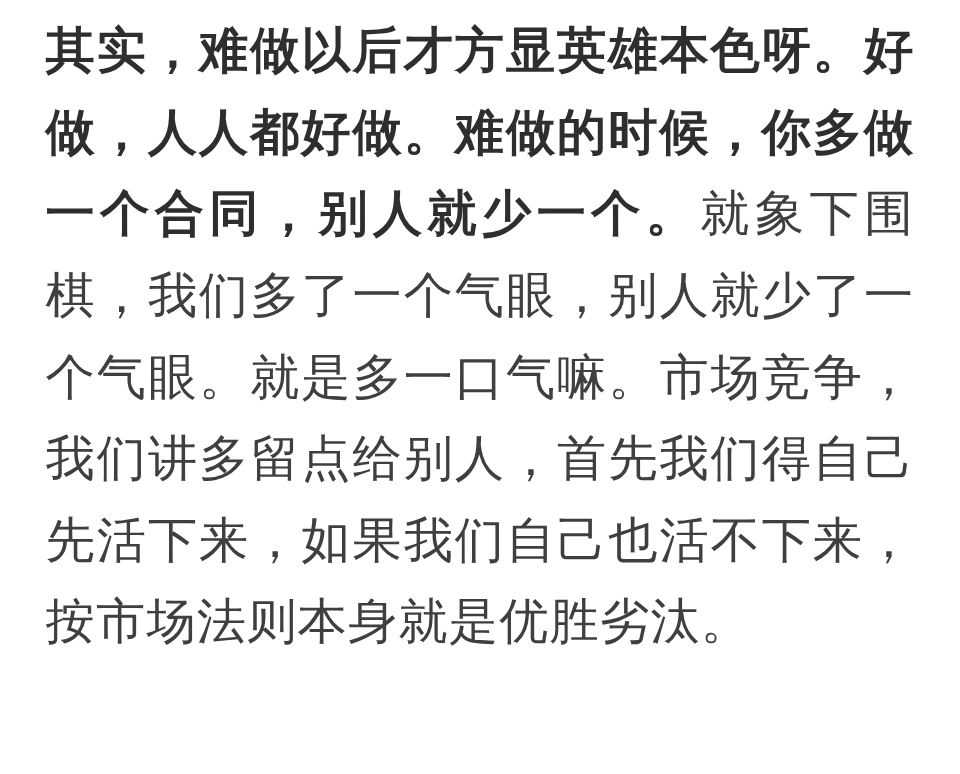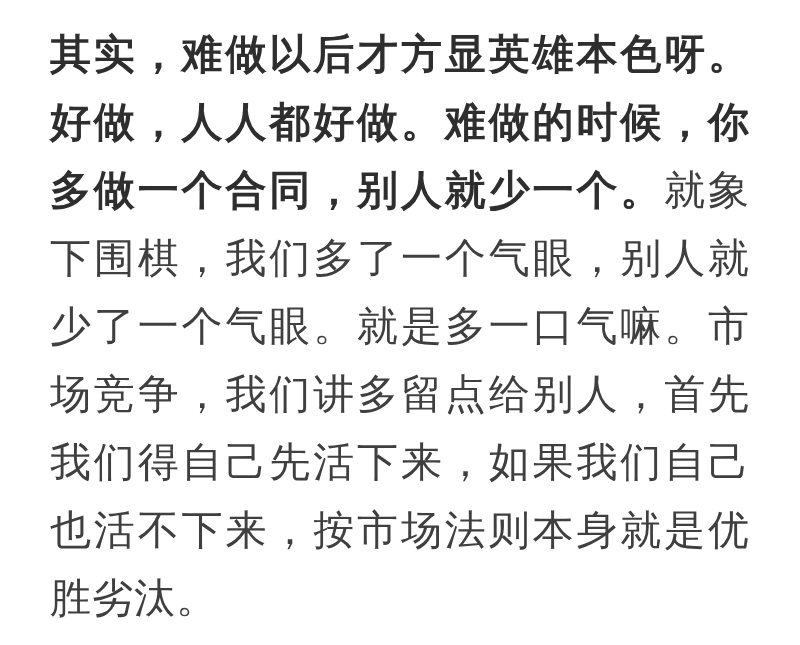--- a/index.html
+++ b/index.html
@@ -22,21 +22,21 @@
     position: relative;
   }
   .passage {
     color: #3a3a3a;
     font-family: "DejaVu Sans", "Liberation Sans", sans-serif;
     font-size: 41px;
     line-height: 68px;
     letter-spacing: 1px;
     text-align: justify;
     text-justify: inter-character;
-    margin: 12px;
+    margin: 0;
     word-break: break-all;
   }
   .seg-bold {
     font-weight: 700;
     color: #2e2e2e;
   }
   .seg-normal {
     font-weight: 400;
     color: #3f3f3f;
   }

